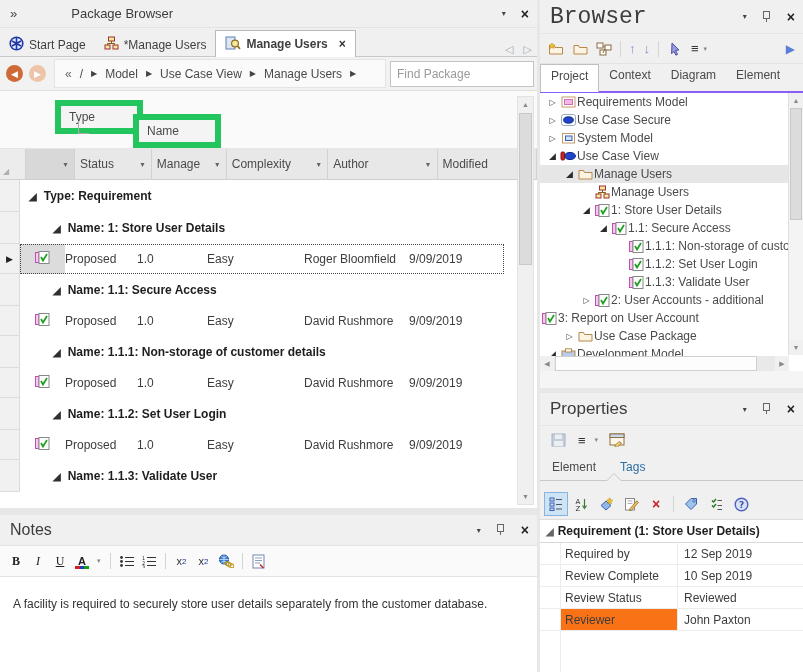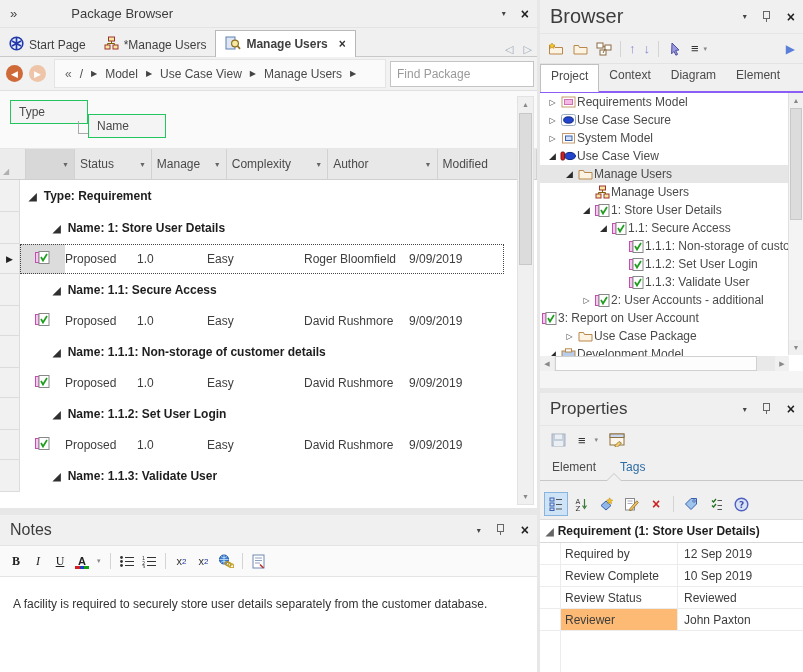--- a/index.html
+++ b/index.html
@@ -41,22 +41,22 @@
   .navcirc.fwd{background:#eec5a8;}
   .crumbstrip{display:flex;align-items:center;height:27px;background:#fafafa;border:1px solid #e4e4e4;flex:1;margin:0 4px 0 8px;padding:0 4px;}
   .crumb{color:#4a4a4a;padding:0 4px;white-space:nowrap;}
   .csep{color:#444;font-size:8px;padding:0 4px;}
   .cguill{color:#666;padding:0 4px 0 6px;}
   .findbox{width:130px;height:24px;border:1px solid #c4c4c4;background:#fff;font-size:12px;padding:0 6px;
            color:#c2410c;font-family:"Liberation Sans",sans-serif;margin-right:3px;}
   .findbox::placeholder{color:#9a9a9a;}
 
   .filterarea{position:relative;height:57px;background:#fafafa;border-bottom:1px solid #e6e6e6;}
-  .chip{position:absolute;background:#f4f4f4;border:1px solid #22c55e;font-size:12px;color:#4a4a4a;
-        padding:4px 8px;width:60px;}
+  .chip{position:absolute;background:#f4f4f4;border:6px solid #22c55e;font-size:12px;color:#4a4a4a;
+        padding:4px 8px;width:60px;margin-left:45px;}
   .chip.c1{left:10px;top:9px;}
   .chip.c2{left:88px;top:23px;}
   .chiplink{position:absolute;left:78px;top:30px;width:10px;height:12px;border-left:1px solid #aaa;border-bottom:1px solid #aaa;}
 
   .ghead{display:flex;height:30px;background:#e8e8e8;border-bottom:1px solid #cfcfcf;font-size:12px;color:#4a4a4a;}
   .hcell{display:flex;align-items:center;border-right:1px solid #d2d2d2;padding-left:5px;position:relative;}
   .hcell .fdrop{position:absolute;right:5px;font-size:7px;color:#666;}
   .h-gut{width:20px;background:#ececec;}
   .h-gut .tri{position:absolute;left:3px;bottom:3px;font-size:8px;color:#b0b0b0;}
   .h-icon{width:44px;background:#d8d8d8;}
@@ -93,21 +93,21 @@
   .fontcol u{position:absolute;left:3px;right:3px;bottom:2px;height:3px;
      background:linear-gradient(90deg,#d02020 0 33%,#2040c0 33% 66%,#10a010 66% 100%);}
   .ddv{font-size:7px;color:#888;padding:0 3px;}
   .supsub{font-size:11px;color:#333;}
   .supsub sup,.supsub sub{font-size:8px;color:#1830a0;}
   .notetext{padding:20px 0 0 13px;font-size:12px;color:#333;}
 
   
   #brw{left:540px;top:0;width:263px;height:388px;background:#f5f5f5;}
   #brw .tbar{height:33px;border-bottom:1px solid #e6e6e6;}
-  #brw .ttl{font-size:20px;padding-left:10px;}
+  #brw .ttl{font-size:23px;padding-left:10px;font-family:Liberation Mono, monospace;}
   .btools{display:flex;align-items:center;height:29px;background:#f0f0f0;border-bottom:1px solid #e3e3e3;padding-left:4px;}
   .arrico{font-size:13px;font-weight:bold;color:#8585d6;padding:0 4px;}
   .hamb{font-size:13px;color:#333;padding:0 2px 0 4px;}
   .playico{color:#5b7fd9;font-size:12px;padding:0 8px;}
   .rtabs{display:flex;height:27px;background:#f0f0f0;border-bottom:2px solid #8b5cf6;font-size:12px;}
   .rtab{padding:4px 10px 5px;color:#4a4a4a;}
   .rtab.active{background:#fff;border:1px solid #c0c0c0;border-bottom:none;margin-bottom:-1px;padding-bottom:6px;}
   .tree{position:relative;background:#fff;height:278px;overflow:hidden;}
   .titem{display:flex;align-items:center;height:18px;font-size:12px;color:#4a4a4a;white-space:nowrap;}
   .titem.selected{background:#e6e6e6;}
@@ -134,21 +134,21 @@
      border-left:7px solid transparent;border-right:7px solid transparent;border-bottom:7px solid #f0f0f0;}
   .tagtools{display:flex;align-items:center;height:30px;background:#f0f0f0;border-bottom:1px solid #dcdcdc;padding-left:4px;gap:1px;}
   .redx{color:#cc2020;font-weight:bold;font-size:14px;}
   .pgrid{background:#fff;height:165px;font-size:12px;}
   .pghead{display:flex;align-items:center;height:22px;font-weight:bold;color:#1e1e1e;background:#fff;border-bottom:1px solid #d8d8d8;}
   .pghead .exp{margin:0 4px 0 6px;color:#666;}
   .prow{display:flex;height:21px;border-bottom:1px solid #ececec;}
   .pind{width:20px;border-right:1px solid #ececec;background:#fff;}
   .pname{width:112px;display:flex;align-items:center;padding-left:4px;border-right:1px solid #ececec;color:#3d3d3d;}
   .pval{flex:1;display:flex;align-items:center;padding-left:6px;color:#3d3d3d;}
-  .prow.shade .pname{background:#fdba74;}
+  .prow.shade .pname{background:#f97316;}
   .pgrid .filler{display:flex;height:60px;}
   .pgrid .filler .pind{border-bottom:none;}
 </style>
 </head>
 <body>
 
 <div id="app">
 
   <div id="pkg" class="panel">
     <div class="tbar">

